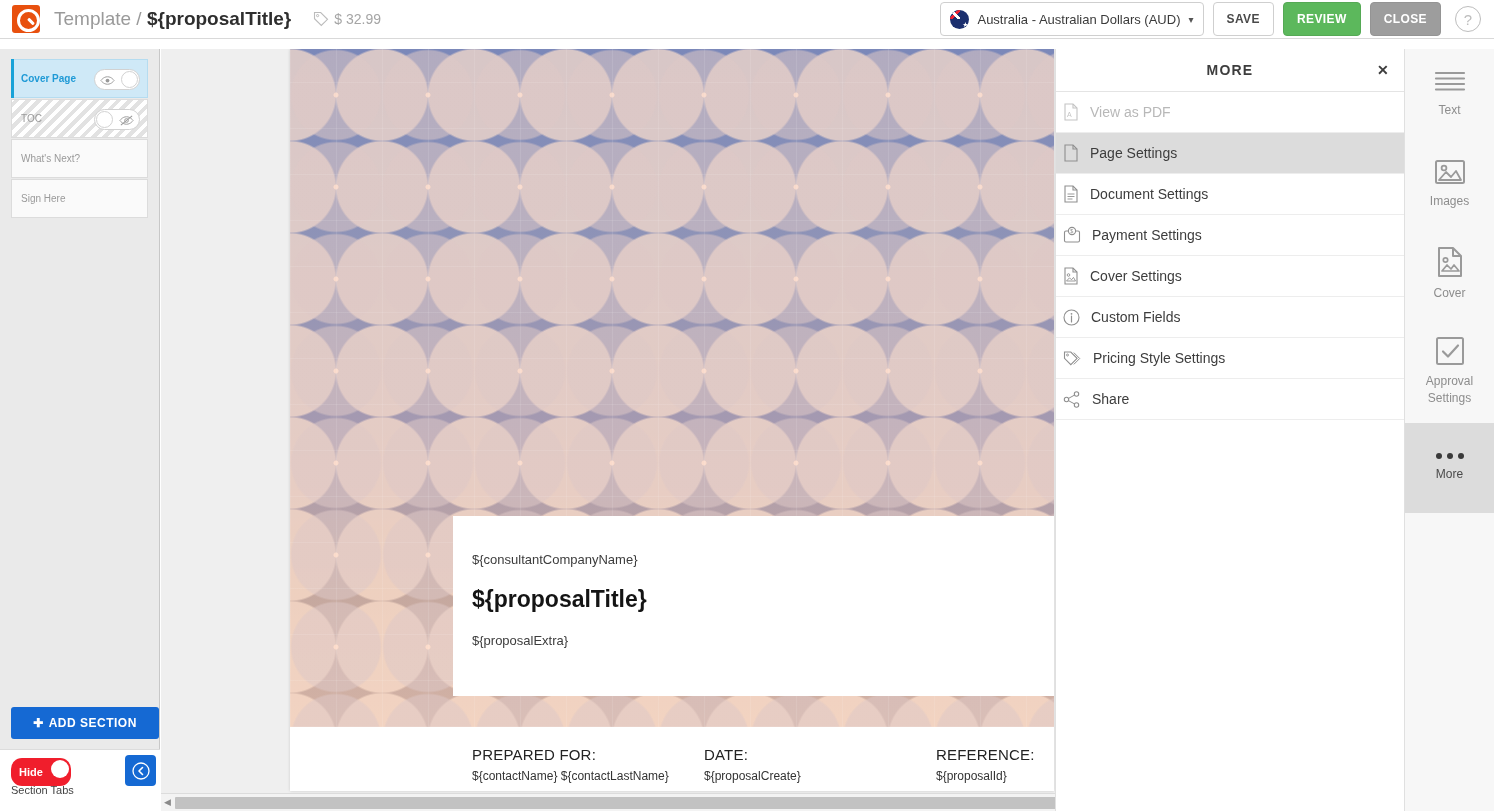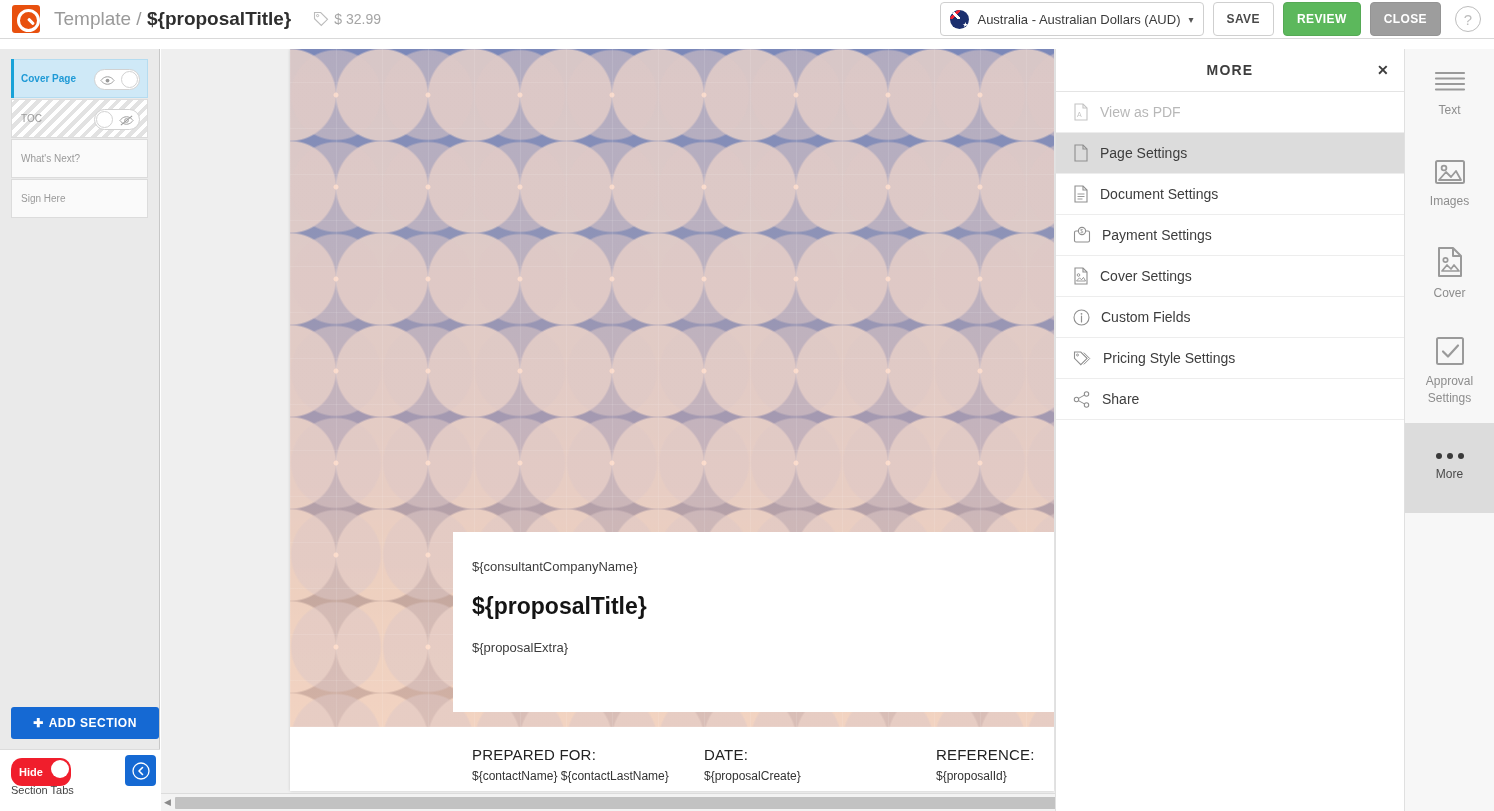--- a/index.html
+++ b/index.html
@@ -165,21 +165,21 @@
     background-size: 92px 92px, 92px 92px, 92px 92px, 100% 100%;
   }
   .cover-img::after {
     content: ""; position: absolute; inset: 0;
     background-image:
       repeating-linear-gradient(0deg, rgba(255,255,255,.10) 0 1px, transparent 1px 46px),
       repeating-linear-gradient(90deg, rgba(255,255,255,.10) 0 1px, transparent 1px 46px);
   }
   .title-card {
     position: absolute; left: 163px; top: 467px; width: 601px; height: 180px;
-    background: #fff; padding: 27px 0 0 19px; margin-top: 16px;
+    background: #fff; padding: 36px 0 0 19px;
   }
   .tc-small { font-size: 13px; color: #3c3c3c; }
   .tc-title { font-size: 23px; font-weight: bold; color: #141414; margin: 19px 0 20px; }
   .tc-extra { font-size: 13px; color: #3c3c3c; }
   .meta-card {
     position: absolute; left: 163px; top: 689px; width: 601px; height: 53px;
     background: #fff; display: flex; padding-left: 19px; padding-top: 8px;
   }
   .meta-col { width: 232px; }
   .meta-col:last-child { width: auto; }
@@ -225,21 +225,21 @@
   }
   .more-head span {
     font-size: 14px; font-weight: bold; color: #3d3d3d; letter-spacing: 1.2px;
   }
   .more-x {
     position: absolute; right: 14px; top: 11px; color: #e02b2b;
     font-size: 20px; line-height: 20px; cursor: pointer; font-weight: 300;
   }
   .mi {
     height: 41px; border-bottom: 1px solid #ededed; display: flex;
-    align-items: center; gap: 11px; padding-left: 17px;
+    align-items: center; gap: 11px; padding-left: 7px;
     font-size: 14px; color: #3d3d3d; cursor: pointer;
   }
   .mi.sel { background: #dcdcdc; }
   .mi.dis { color: #b8b8b8; cursor: default; }
   .mi svg { display: block; flex: none; }
 
   
   .rtools {
     position: absolute; right: 0; top: 49px; width: 90px; height: 762px;
     background: #f7f7f7; border-left: 1px solid #e0e0e0;

